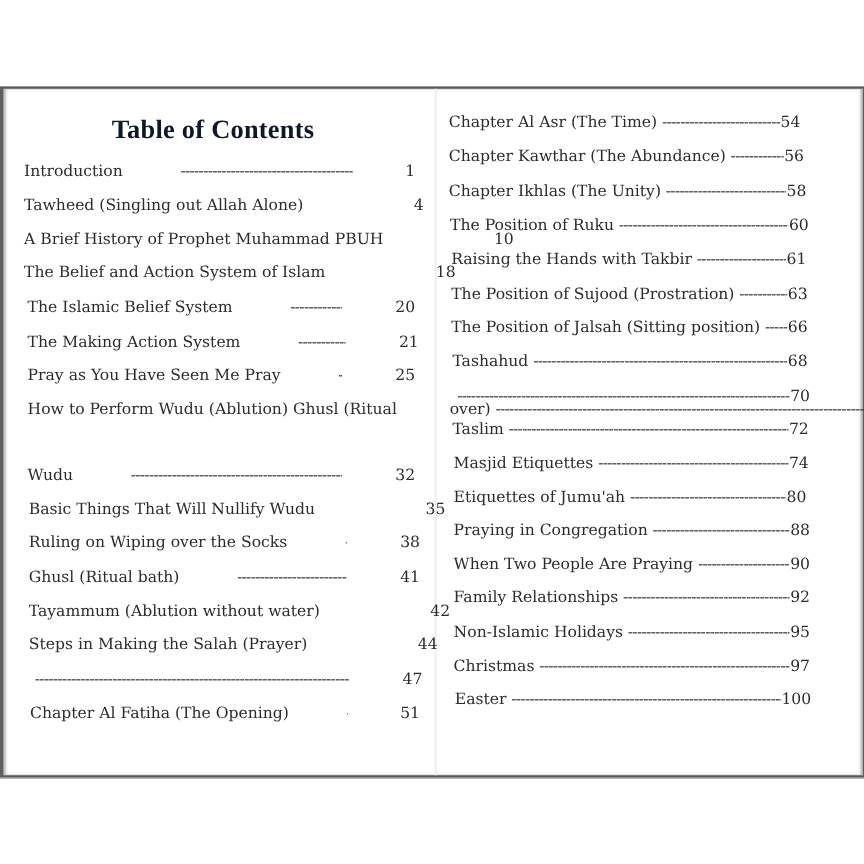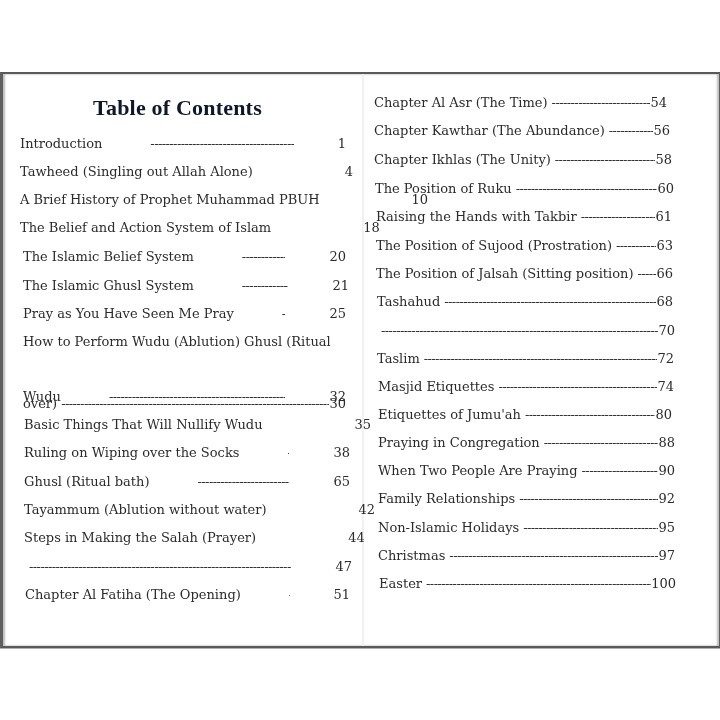--- a/index.html
+++ b/index.html
@@ -80,21 +80,21 @@
       letter-spacing: -0.6px;
       color: #333;
     }
     .entry .leader::before {
       content: "------------------------------------------------------------------------------------------------------------------------";
     }
     .entry .page-num {
       flex: 0 0 auto;
     }
     .entry.wrap {
-      flex-direction: column;
+      flex-direction: row;
       align-items: stretch;
       white-space: normal;
     }
     .entry.wrap .line2 {
       display: flex;
       align-items: baseline;
       white-space: nowrap;
     }
     .left .entry { width: 326px; gap: 44px; }
     .right .entry { width: 316px; }
@@ -127,21 +127,21 @@
       <span class="label">The Belief and Action System of Islam</span>
       <span class="leader"></span>
       <span class="page-num">18</span>
     </div>
     <div class="entry" style="top:174px;left:3px;width:323px">
       <span class="label">The Islamic Belief System</span>
       <span class="leader"></span>
       <span class="page-num">20</span>
     </div>
     <div class="entry" style="top:203px;left:3px;width:326px">
-      <span class="label">The Islamic Ghusl System</span>
+      <span class="label">The Making Action System</span>
       <span class="leader"></span>
       <span class="page-num">21</span>
     </div>
     <div class="entry" style="top:231px;left:3px;width:323px">
       <span class="label">Pray as You Have Seen Me Pray</span>
       <span class="leader"></span>
       <span class="page-num">25</span>
     </div>
     <div class="entry wrap" style="top:259px;left:3px;width:323px">
       <span class="label">How to Perform Wudu (Ablution) Ghusl (Ritual</span>
@@ -162,21 +162,21 @@
       <span class="page-num">35</span>
     </div>
     <div class="entry" style="top:370px;left:4px;width:326px">
       <span class="label">Ruling on Wiping over the Socks</span>
       <span class="leader"></span>
       <span class="page-num">38</span>
     </div>
     <div class="entry" style="top:399px;left:4px;width:326px">
       <span class="label">Ghusl (Ritual bath)</span>
       <span class="leader"></span>
-      <span class="page-num">65</span>
+      <span class="page-num">41</span>
     </div>
     <div class="entry" style="top:427px;left:4px;width:326px">
       <span class="label">Tayammum (Ablution without water)</span>
       <span class="leader"></span>
       <span class="page-num">42</span>
     </div>
     <div class="entry" style="top:455px;left:4px;width:328px">
       <span class="label">Steps in Making the Salah (Prayer)</span>
       <span class="leader"></span>
       <span class="page-num">44</span>

